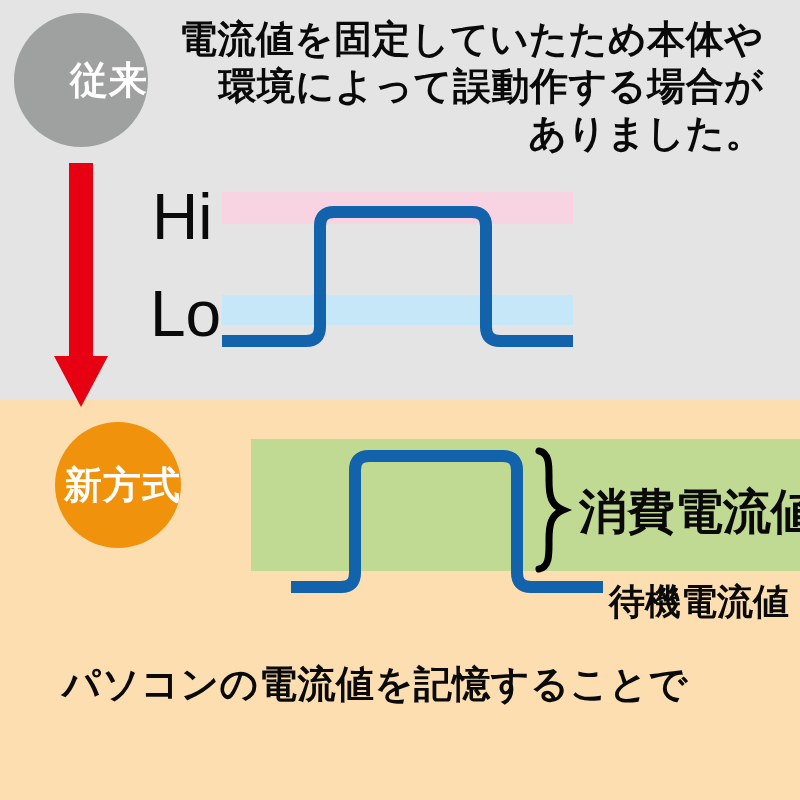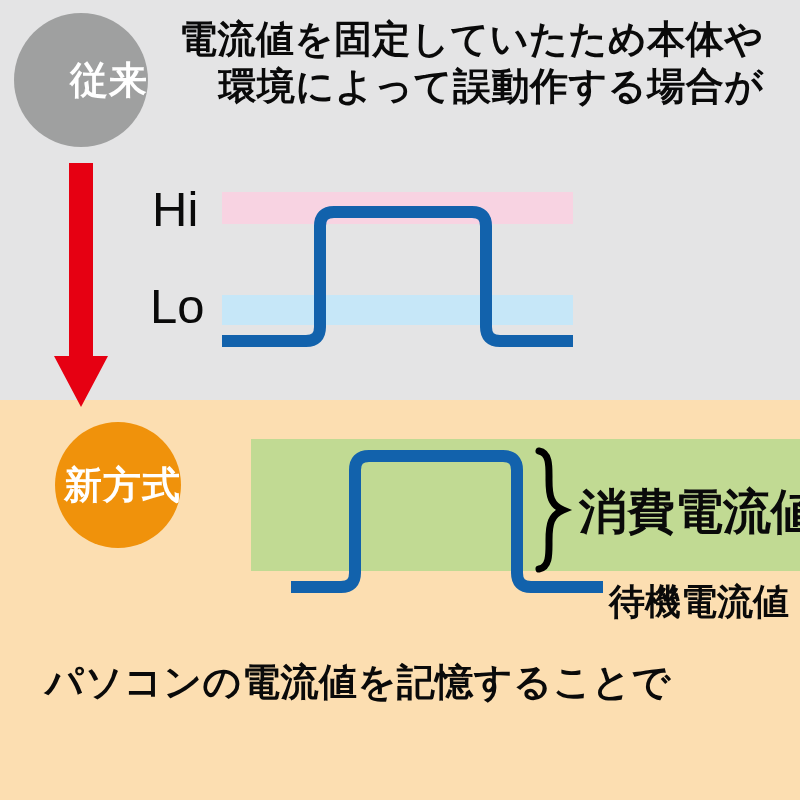--- a/index.html
+++ b/index.html
@@ -32,23 +32,23 @@
     left:14px;top:13px;width:134px;height:134px;background:var(--gray-circle);
   }
   .badge-new{
     left:22px;top:22px;width:126px;height:126px;background:var(--orange-circle);
   }
   .desc{
     margin:0;color:var(--text);font-size:38px;font-weight:600;
     letter-spacing:0.5px;white-space:nowrap;text-align:right;
   }
   .desc-top{left:179px;top:16px;line-height:47px;}
-  .desc-bottom{left:12px;top:260px;line-height:49px;font-family:Liberation Mono, monospace;}
+  .desc-bottom{left:29px;top:260px;line-height:49px;}
   .axis-label{
-    color:var(--text);font-size:49px;font-weight:400;line-height:1;
+    color:var(--text);font-size:64px;font-weight:400;line-height:1;
   }
   .hi-label{left:152px;top:185px;}
   .lo-label{left:150px;top:282px;}
   .band{left:222px;width:351px;}
   .band-hi{top:192px;height:32px;background:var(--pink-band);}
   .band-lo{top:295px;height:30px;background:var(--blue-band);}
   .green-box{left:218px;top:39px;width:559px;height:132px;background:var(--green-box);}
   .wave-svg{left:0;top:0;width:800px;height:400px;pointer-events:none;}
   .arrow-svg{left:40px;top:158px;width:80px;height:254px;z-index:5;}
   .brace-svg{left:495px;top:42px;width:50px;height:138px;}
@@ -65,20 +65,21 @@
 
   <section class="sec sec-top">
 
     <div class="abs badge badge-conventional">
       <span>従来</span>
     </div>
 
     <p class="abs desc desc-top">
       <span>電流値を固定していたため本体や</span><br>
       <span>環境によって誤動作する場合が</span><br>
+      <span>ありました。</span>
     </p>
 
     <div class="abs band band-hi"></div>
     <div class="abs band band-lo"></div>
 
     <div class="abs axis-label hi-label">Hi</div>
     <div class="abs axis-label lo-label">Lo</div>
 
     <svg class="abs wave-svg" viewBox="0 0 800 400" xmlns="http://www.w3.org/2000/svg">
       <path d="M222,341 H306 Q320,341 320,327 V226 Q320,212 334,212 H472 Q486,212 486,226 V327 Q486,341 500,341 H573" fill="none" style="stroke:var(--waveform-blue)" stroke-width="12"></path>

